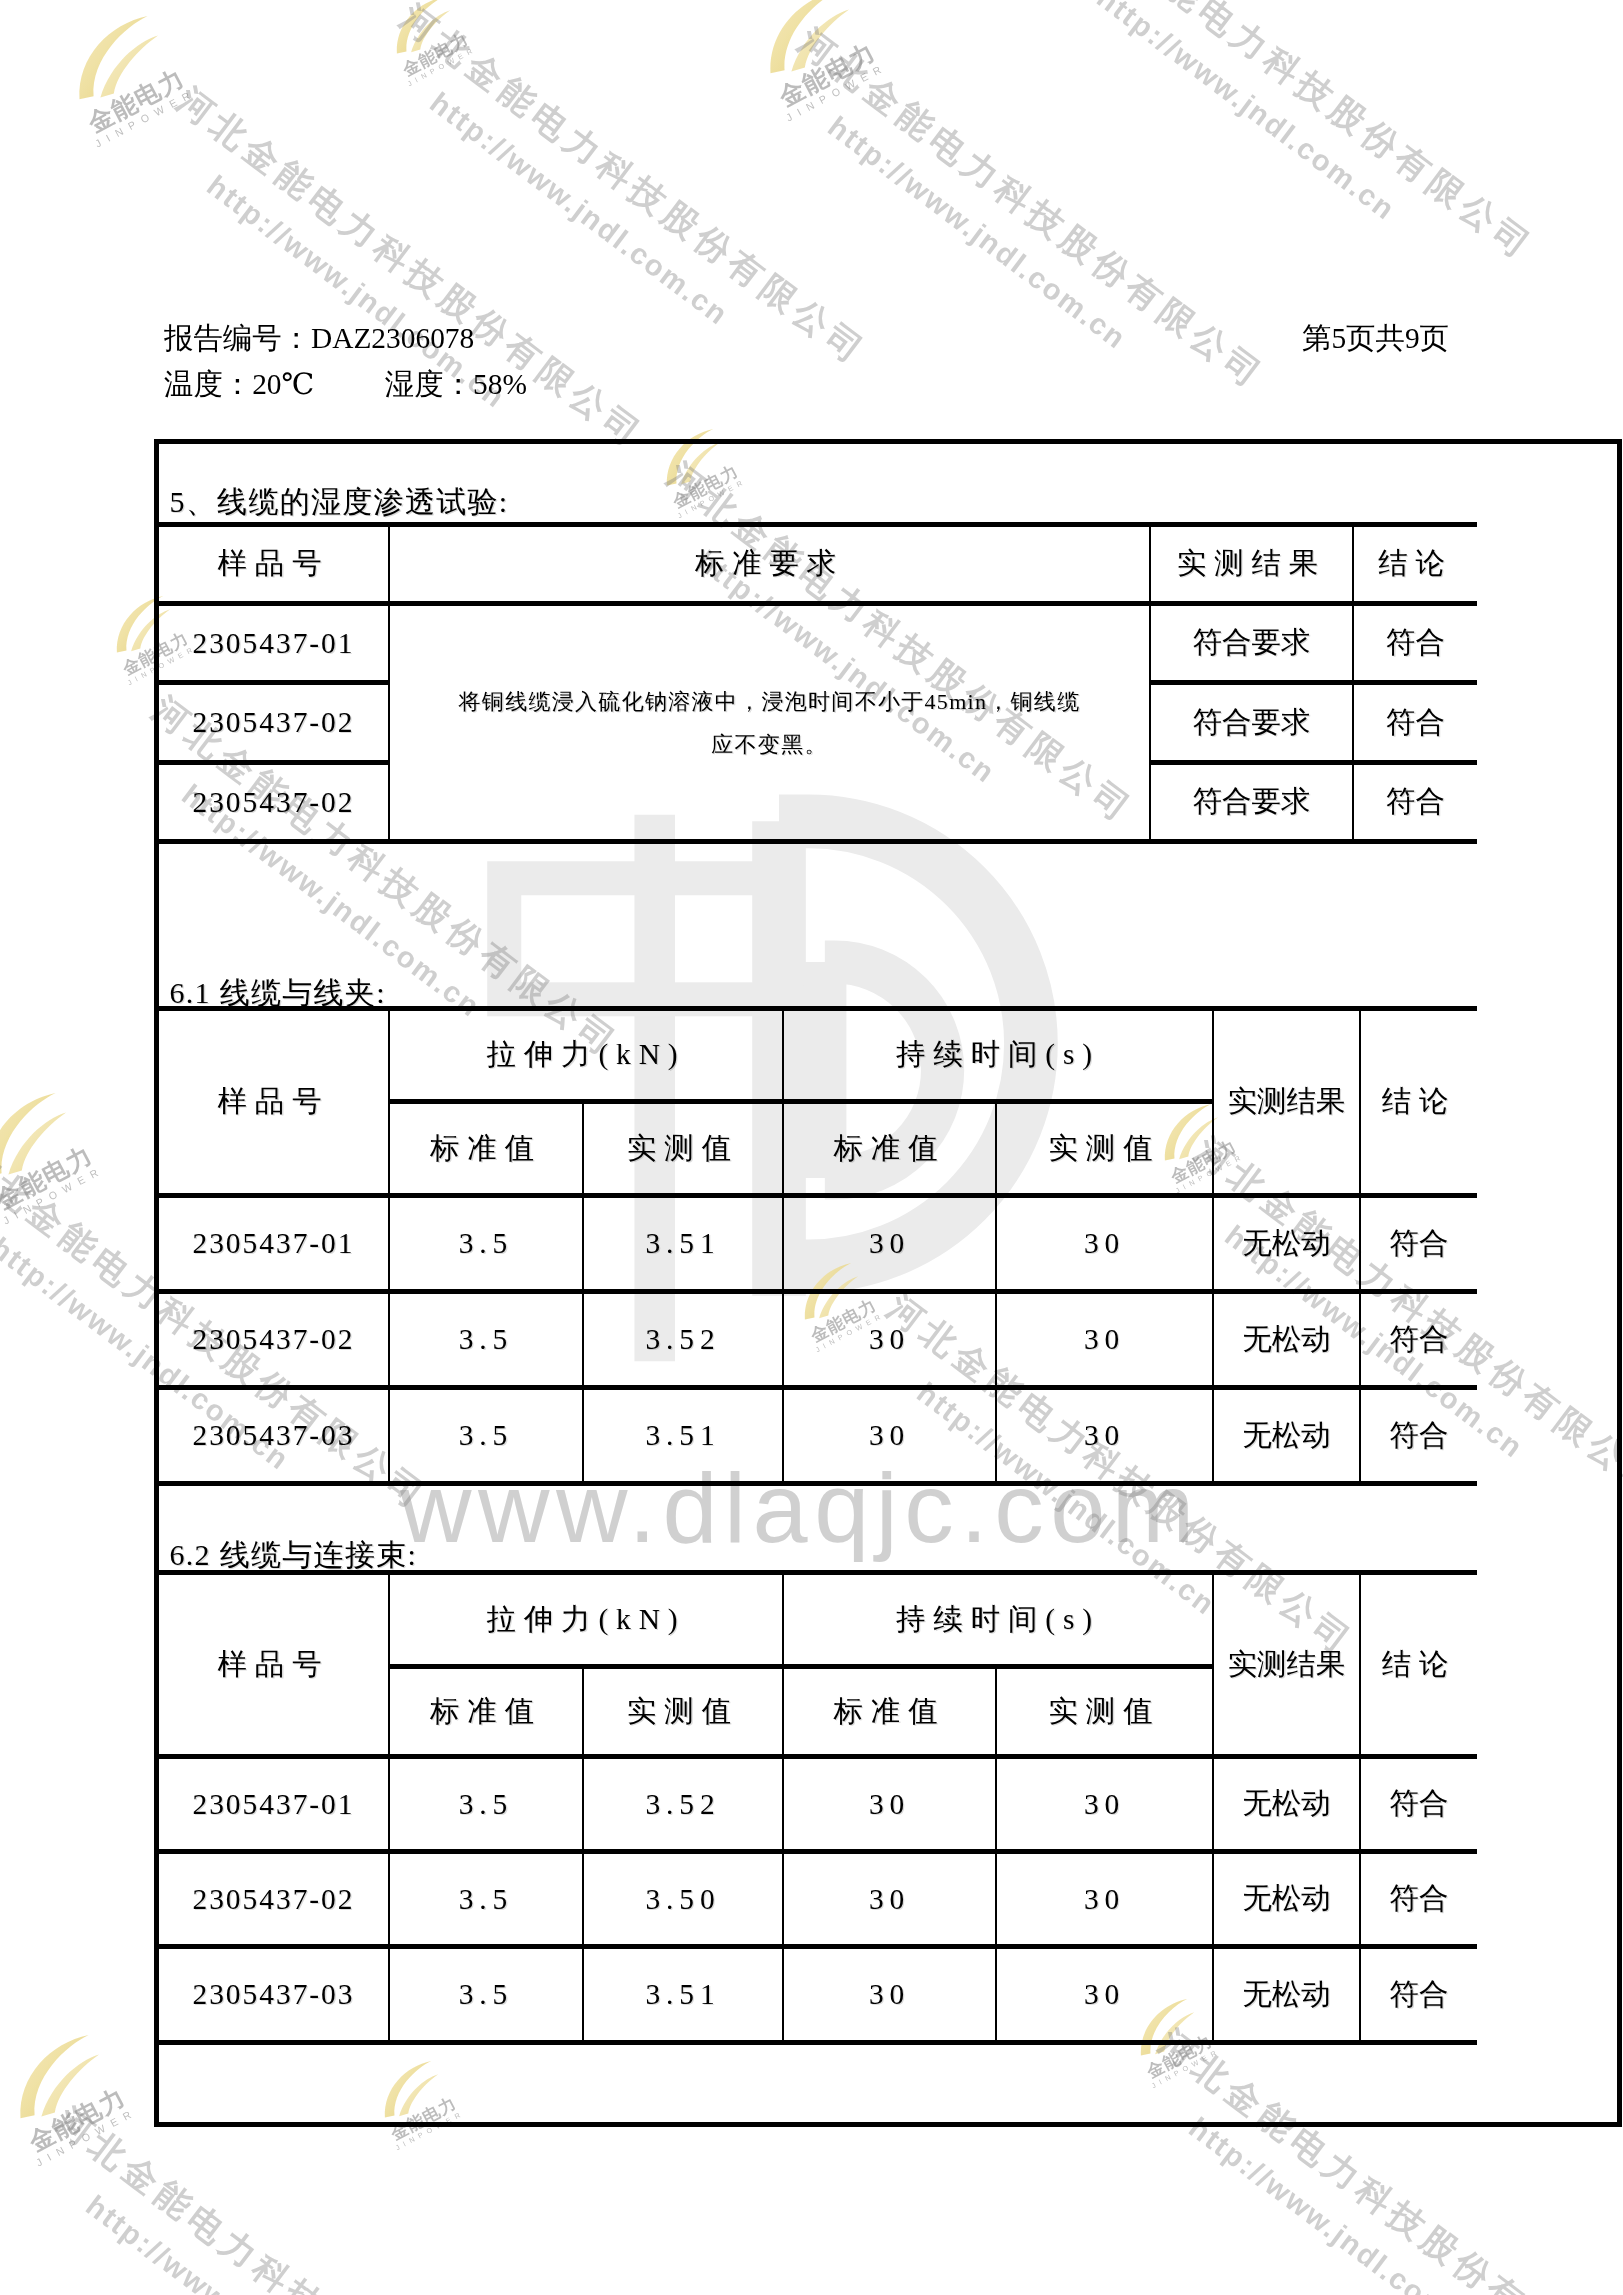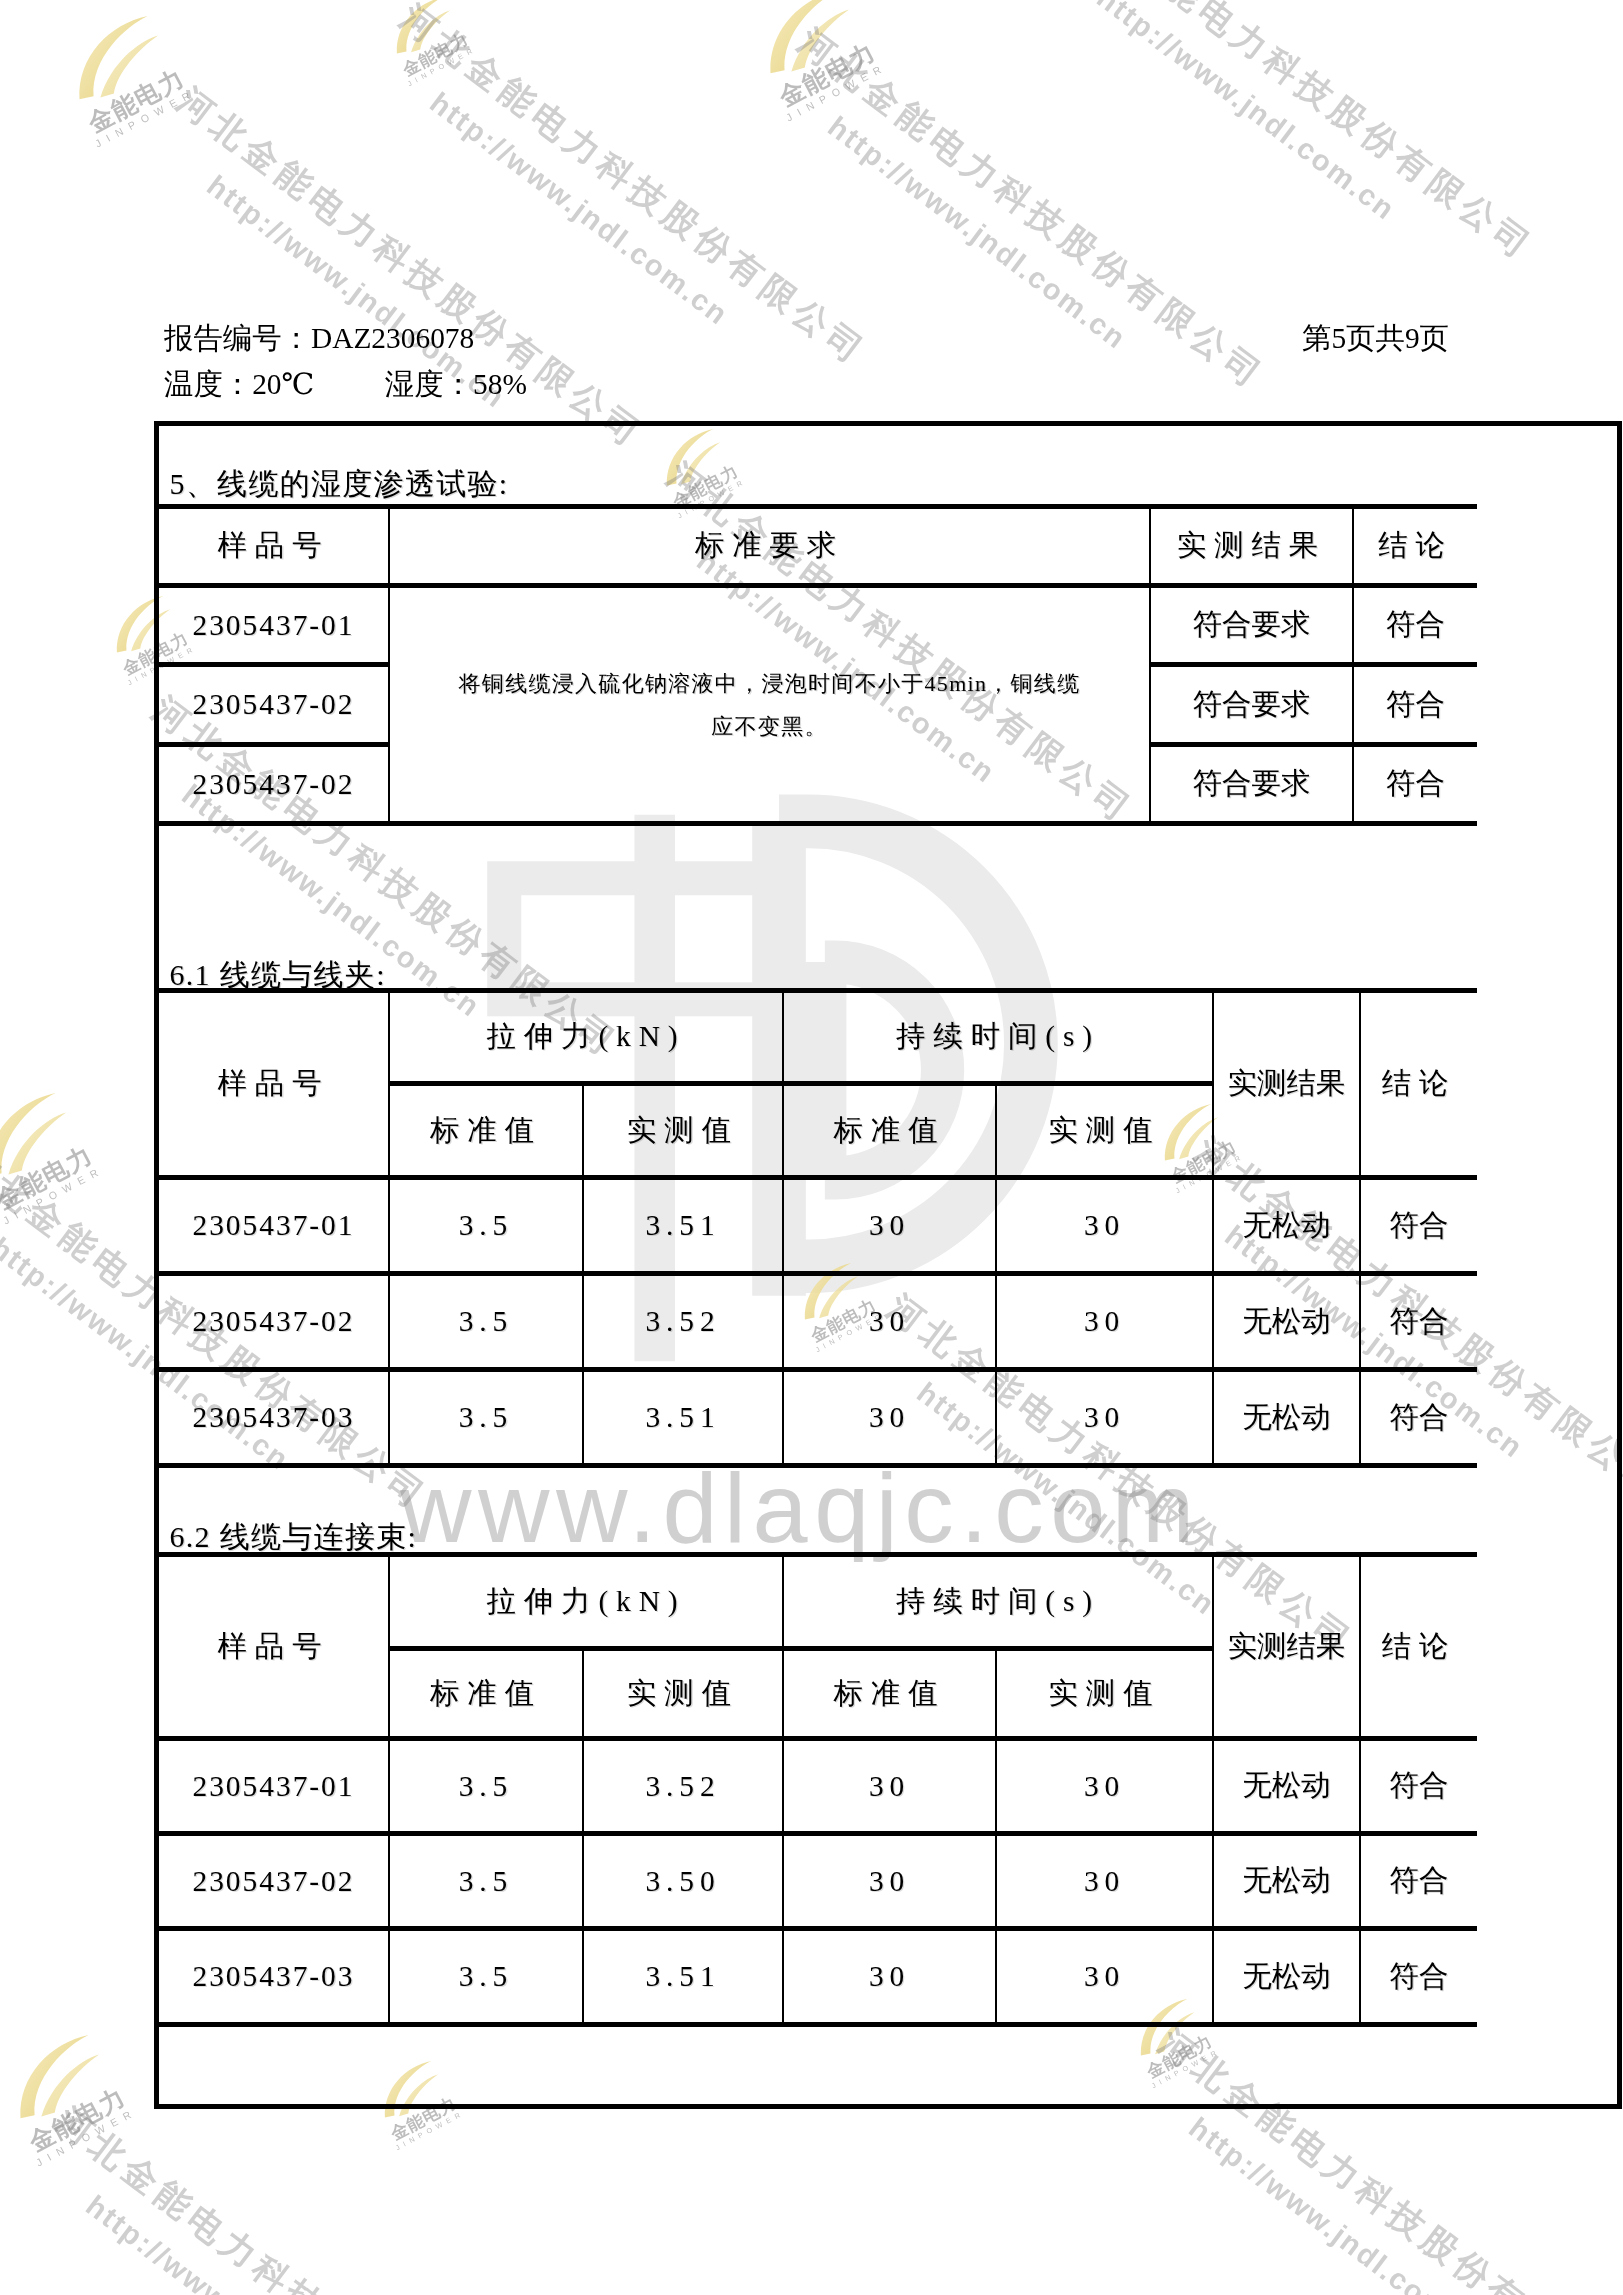--- a/index.html
+++ b/index.html
@@ -25,21 +25,21 @@
   .content{position:absolute;inset:0;z-index:1;}
   .main-title{position:absolute;left:327px;top:128px;font-size:42px;font-weight:700;
               letter-spacing:2px;text-shadow:2.6px 2.6px 0 rgba(0,0,0,0.18);}
   .report-title{position:absolute;left:537px;top:200px;font-size:58px;font-weight:700;
                 letter-spacing:97px;text-shadow:2.6px 2.6px 0 rgba(0,0,0,0.18);}
   .info-line{position:absolute;left:164px;right:174px;top:319px;display:flex;
              justify-content:space-between;font-size:29.4px;}
   .pages span{}
   .temp-line{position:absolute;left:164px;top:365px;font-size:29.4px;}
   .temp-line .hum{margin-left:63px;}
-  .box{position:absolute;left:154px;top:421px;width:1468px;height:1688px;
+  .box{position:absolute;left:154px;top:439px;width:1468px;height:1688px;
        border:5.2px solid #000;box-sizing:border-box;}
   .sec-title{position:absolute;left:10.5px;font-size:30px;letter-spacing:1.3px;
              text-shadow:1.3px 1.3px 0 rgba(0,0,0,0.15);white-space:nowrap;}
   table{border-collapse:collapse;table-layout:fixed;position:absolute;left:0;width:1318px;}
   td{border:2.6px solid #000;border-top-width:5.2px;border-bottom-width:5.2px;
      text-align:center;vertical-align:middle;font-size:29.4px;padding:0;
      text-shadow:1.3px 1.3px 0 rgba(0,0,0,0.14);background:transparent;}
   td:first-child{border-left:0;}
   td:last-child{border-right:0;}
   .hcell{letter-spacing:7.9px;}

